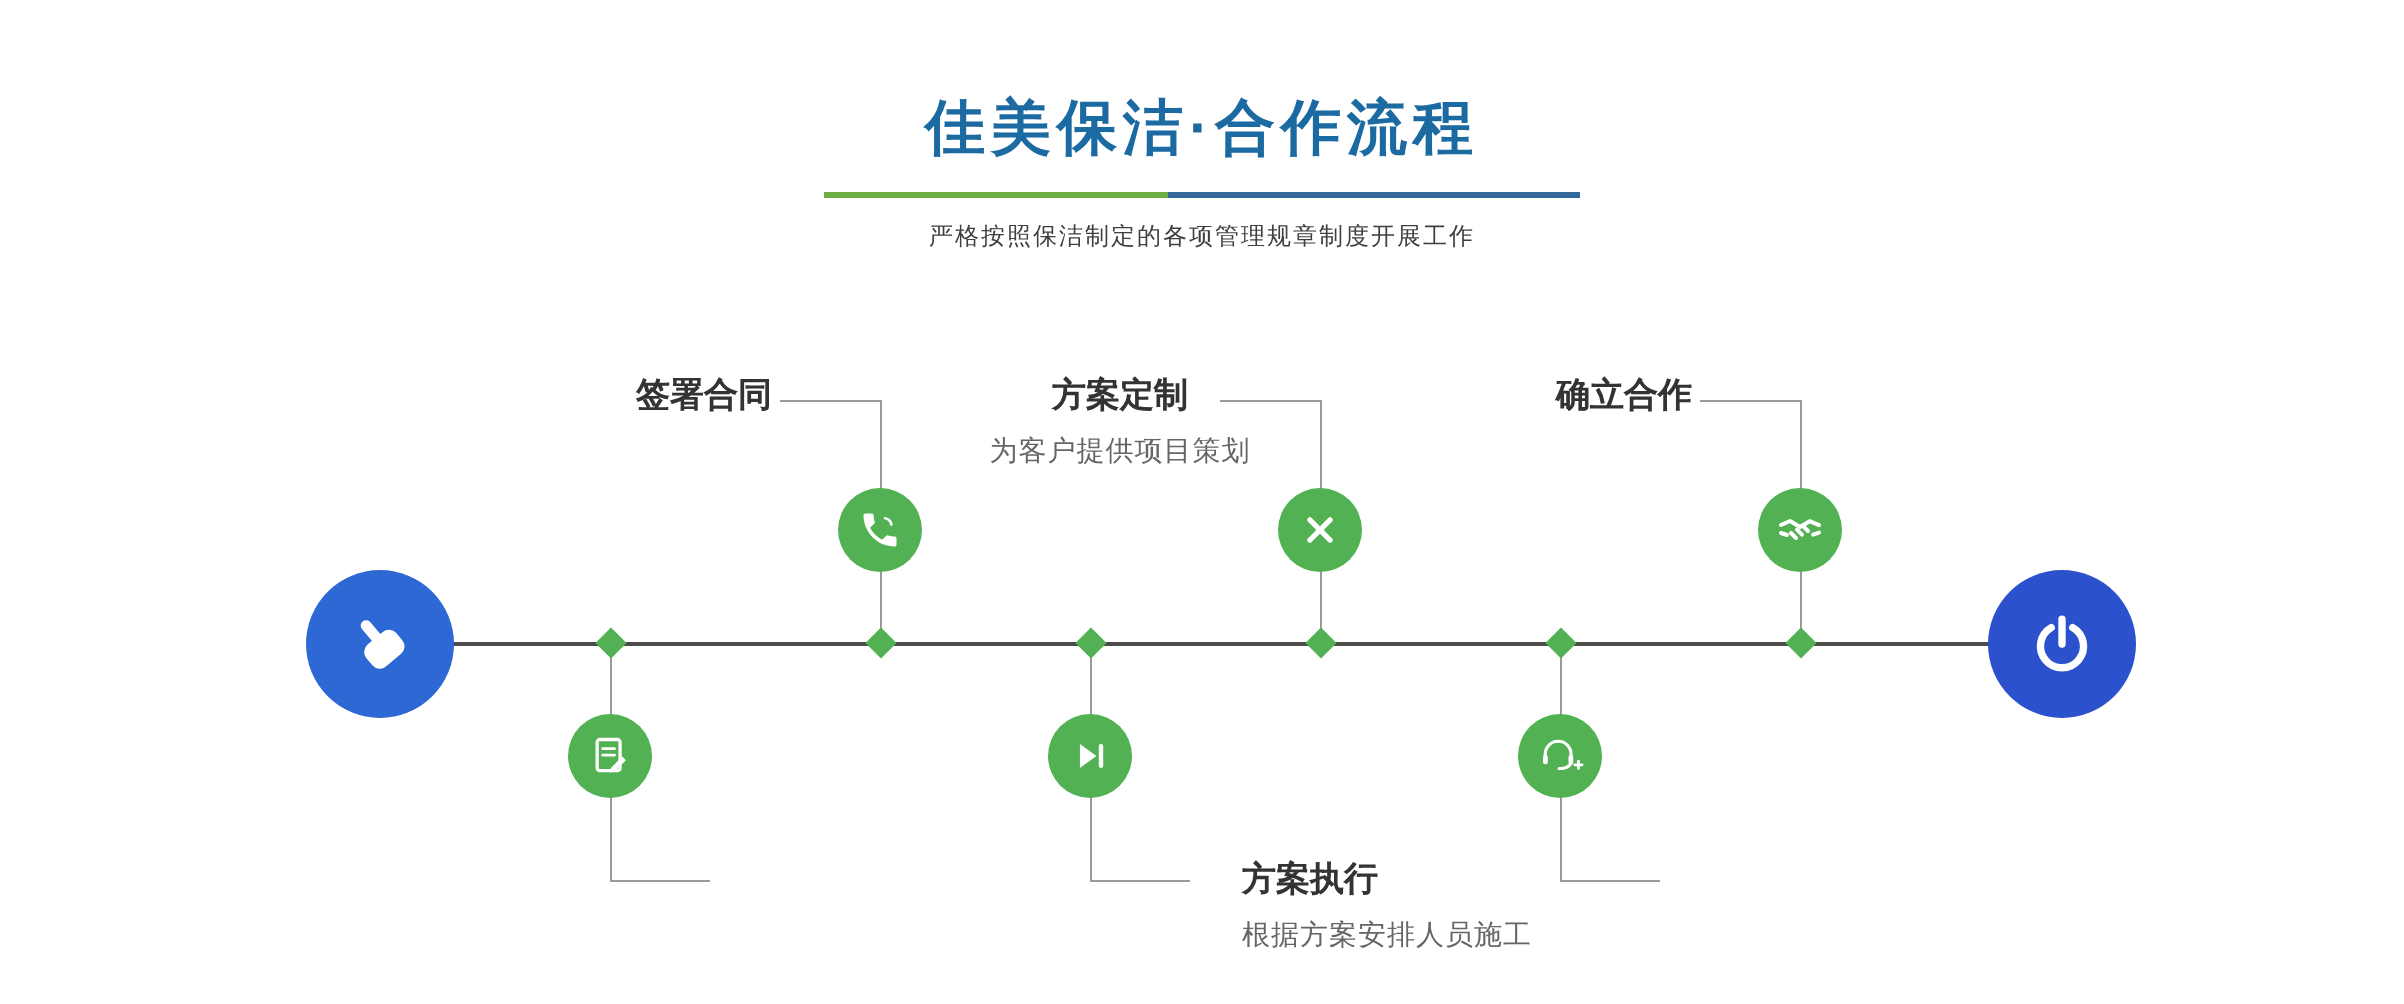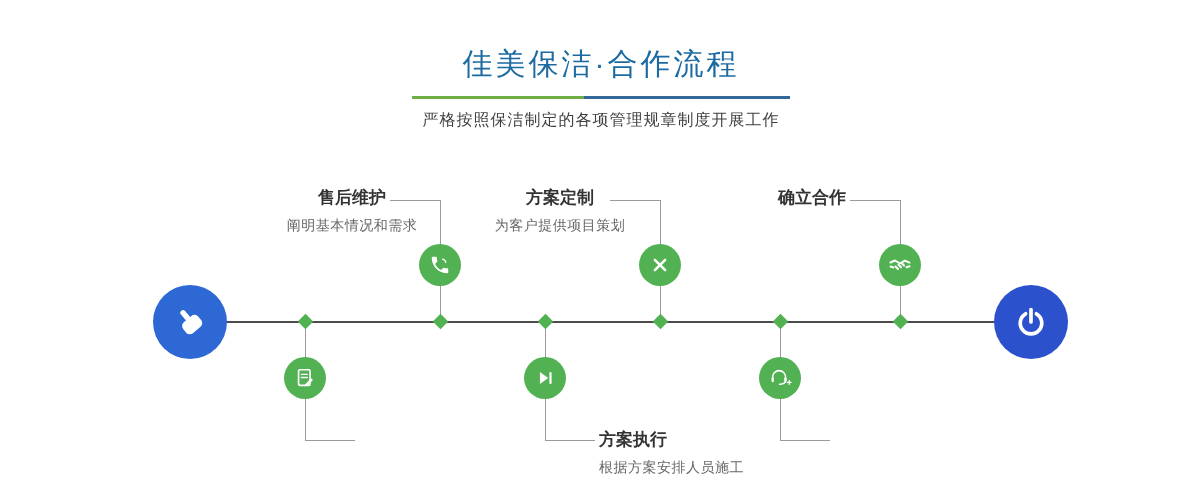--- a/index.html
+++ b/index.html
@@ -4,30 +4,30 @@
 <title>合作流程</title>
 <style>
   * { margin:0; padding:0; box-sizing:border-box; }
   html,body { background:#ffffff; }
   .canvas {
     position:relative; width:1202px; height:502px; background:#fff; overflow:hidden;
     font-family:"Liberation Sans","DejaVu Sans",sans-serif;
   }
   .page-title {
     position:absolute; left:0; right:0; top:44px; text-align:center;
-    font-size:30px; font-weight:normal; letter-spacing:3px;
+    font-size:30px; font-weight:bold; letter-spacing:3px;
     color:var(--title-blue,#1c6aa2);
   }
   .divider { position:absolute; top:96px; left:50%; transform:translateX(-50%);
     width:378px; height:3px; display:flex; }
   .seg-green { width:172px; height:100%; background:var(--divider-green,#6dae45); }
   .seg-blue  { flex:1; height:100%; background:var(--divider-blue,#33689b); }
   .page-subtitle {
     position:absolute; left:0; right:0; top:110px; text-align:center;
-    font-size:16px; color:#3f3f3f; letter-spacing:1px;
+    font-size:12px; color:#3f3f3f; letter-spacing:1px;
   }
   .main-line { position:absolute; top:321px; left:190px; width:842px; height:2px;
     background:var(--line-dark,#4c4c4c); z-index:1; }
   .vline { position:absolute; width:1px; background:var(--connector-gray,#9a9a9a); z-index:1; }
   .hline { position:absolute; height:1px; background:var(--connector-gray,#9a9a9a); z-index:1; }
   .diamond { position:absolute; top:316px; width:11px; height:11px;
     background:var(--node-green,#52b152); transform:rotate(45deg); z-index:2; }
   .big-circle { position:absolute; width:74px; height:74px; border-radius:50%;
     display:flex; align-items:center; justify-content:center; z-index:3; }
   .big-circle.start { left:153px; top:285px; background:var(--node-blue,#2e68d5); }
@@ -82,22 +82,21 @@
 
   <div class="vline" style="left:440px;top:200px;height:122px"></div>
   <div class="hline" style="left:390px;top:200px;width:50px"></div>
   <div class="step-circle" style="left:419px;top:244px">
     <svg width="22" height="22" viewBox="0 0 24 24">
       <path fill="#fff" d="M6.62 10.79c1.44 2.83 3.76 5.14 6.59 6.59l2.2-2.2c.27-.27.67-.36 1.02-.24 1.12.37 2.33.57 3.57.57.55 0 1 .45 1 1V20c0 .55-.45 1-1 1-9.39 0-17-7.61-17-17 0-.55.45-1 1-1h3.5c.55 0 1 .45 1 1 0 1.25.2 2.45.57 3.57.11.35.03.74-.25 1.02l-2.2 2.2z"></path>
       <path d="M14.8 5.6 a4.2 4.2 0 0 1 3.4 3.4" stroke="#fff" stroke-width="1.5" fill="none" stroke-linecap="round"></path>
     </svg>
   </div>
   <div class="step-label top-label" style="left:242px">
-    <div class="t">售后维护</div>
-    <div class="d">阐明基本情况和需求</div>
+    <div class="t">签署合同</div>
   </div>
 
   <div class="vline" style="left:660px;top:200px;height:122px"></div>
   <div class="hline" style="left:610px;top:200px;width:50px"></div>
   <div class="step-circle" style="left:639px;top:244px">
     <svg width="22" height="22" viewBox="0 0 24 24">
       <g fill="#fff">
         <rect x="2.8" y="10.6" width="18.4" height="2.8" rx="1.2" transform="rotate(45 12 12)"></rect>
         <rect x="2.8" y="10.6" width="18.4" height="2.8" rx="1.2" transform="rotate(-45 12 12)"></rect>
       </g>
@@ -134,21 +133,21 @@
   </div>
 
   <div class="vline" style="left:545px;top:322px;height:119px"></div>
   <div class="hline" style="left:545px;top:440px;width:50px"></div>
   <div class="step-circle" style="left:524px;top:357px">
     <svg width="22" height="22" viewBox="0 0 24 24">
       <path d="M6.5 5.5 L15.5 12 L6.5 18.5 Z" fill="#fff"></path>
       <rect x="16.8" y="5.5" width="2.4" height="13" rx="1" fill="#fff"></rect>
     </svg>
   </div>
-  <div class="step-label bottom-label" style="left:599px">
+  <div class="step-label bottom-label" style="left:621px">
     <div class="t">方案执行</div>
     <div class="d">根据方案安排人员施工</div>
   </div>
 
   <div class="vline" style="left:780px;top:322px;height:119px"></div>
   <div class="hline" style="left:780px;top:440px;width:50px"></div>
   <div class="step-circle" style="left:759px;top:357px">
     <svg width="24" height="24" viewBox="0 0 26 24">
       <g stroke="#fff" fill="none" stroke-width="1.7" stroke-linecap="round">
         <path d="M5 13 v-2 a7 7 0 0 1 14 0 v2"></path>

